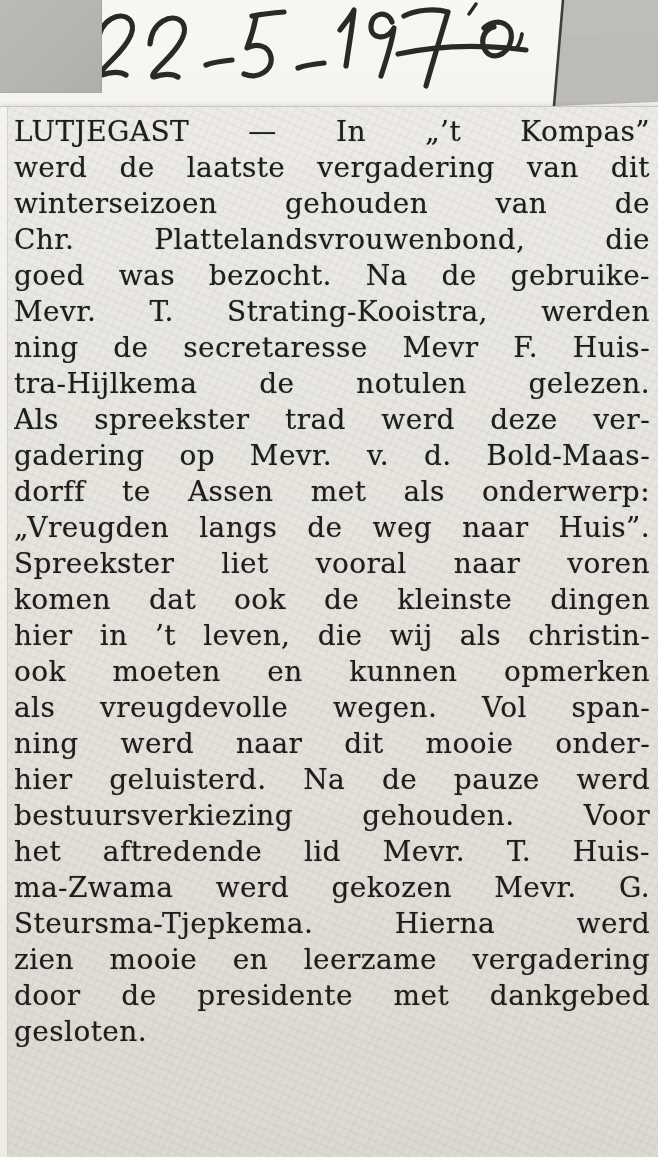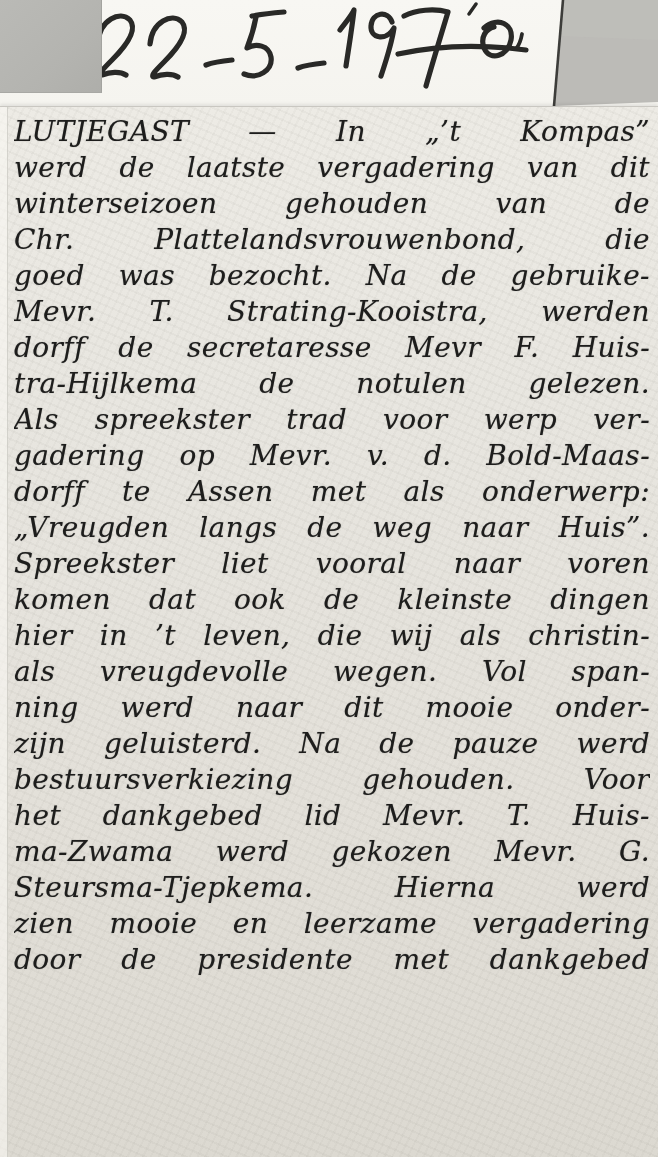--- a/index.html
+++ b/index.html
@@ -43,21 +43,20 @@
     border-right:1px solid rgba(140,138,128,0.30);
   }
   .article{position:relative;color:#1d1d1c;}
   .line{
     font-size:28px;line-height:36px;height:36px;
     letter-spacing:0.4px;
     text-align:justify;text-align-last:justify;
     white-space:nowrap;
     text-shadow:0 0 1px rgba(25,25,25,0.45);
     overflow:hidden;
-    font-style:italic;
   }
   .line.last{text-align-last:left;}
 </style>
 </head>
 <body>
 
 <div id="page">
 
   <div class="backing"></div>
 
@@ -105,34 +104,36 @@
 
   <div class="newsprint">
     <div class="newsprint-edge"></div>
     <div class="article">
         <div class="line">LUTJEGAST — In „’t Kompas”</div>
         <div class="line">werd de laatste vergadering van dit</div>
         <div class="line">winterseizoen gehouden van de</div>
         <div class="line">Chr. Plattelandsvrouwenbond, die</div>
         <div class="line">goed was bezocht. Na de gebruike-</div>
         <div class="line">Mevr. T. Strating-Kooistra, werden</div>
-        <div class="line">dorff de secretaresse Mevr F. Huis-</div>
+        <div class="line">ning de secretaresse Mevr F. Huis-</div>
         <div class="line">tra-Hijlkema de notulen gelezen.</div>
-        <div class="line">Als spreekster trad voor werp ver-</div>
+        <div class="line">Als spreekster trad werd deze ver-</div>
         <div class="line">gadering op Mevr. v. d. Bold-Maas-</div>
         <div class="line">dorff te Assen met als onderwerp:</div>
         <div class="line">„Vreugden langs de weg naar Huis”.</div>
         <div class="line">Spreekster liet vooral naar voren</div>
         <div class="line">komen dat ook de kleinste dingen</div>
         <div class="line">hier in ’t leven, die wij als christin-</div>
+        <div class="line">ook moeten en kunnen opmerken</div>
         <div class="line">als vreugdevolle wegen. Vol span-</div>
         <div class="line">ning werd naar dit mooie onder-</div>
-        <div class="line">zijn geluisterd. Na de pauze werd</div>
+        <div class="line">hier geluisterd. Na de pauze werd</div>
         <div class="line">bestuursverkiezing gehouden. Voor</div>
-        <div class="line">het dankgebed lid Mevr. T. Huis-</div>
+        <div class="line">het aftredende lid Mevr. T. Huis-</div>
         <div class="line">ma-Zwama werd gekozen Mevr. G.</div>
         <div class="line">Steursma-Tjepkema.  Hierna werd</div>
         <div class="line">zien mooie en leerzame vergadering</div>
         <div class="line">door de presidente met dankgebed</div>
+        <div class="line last">gesloten.</div>
       </div>
   </div>
 
 </div>
 
 </body></html>

